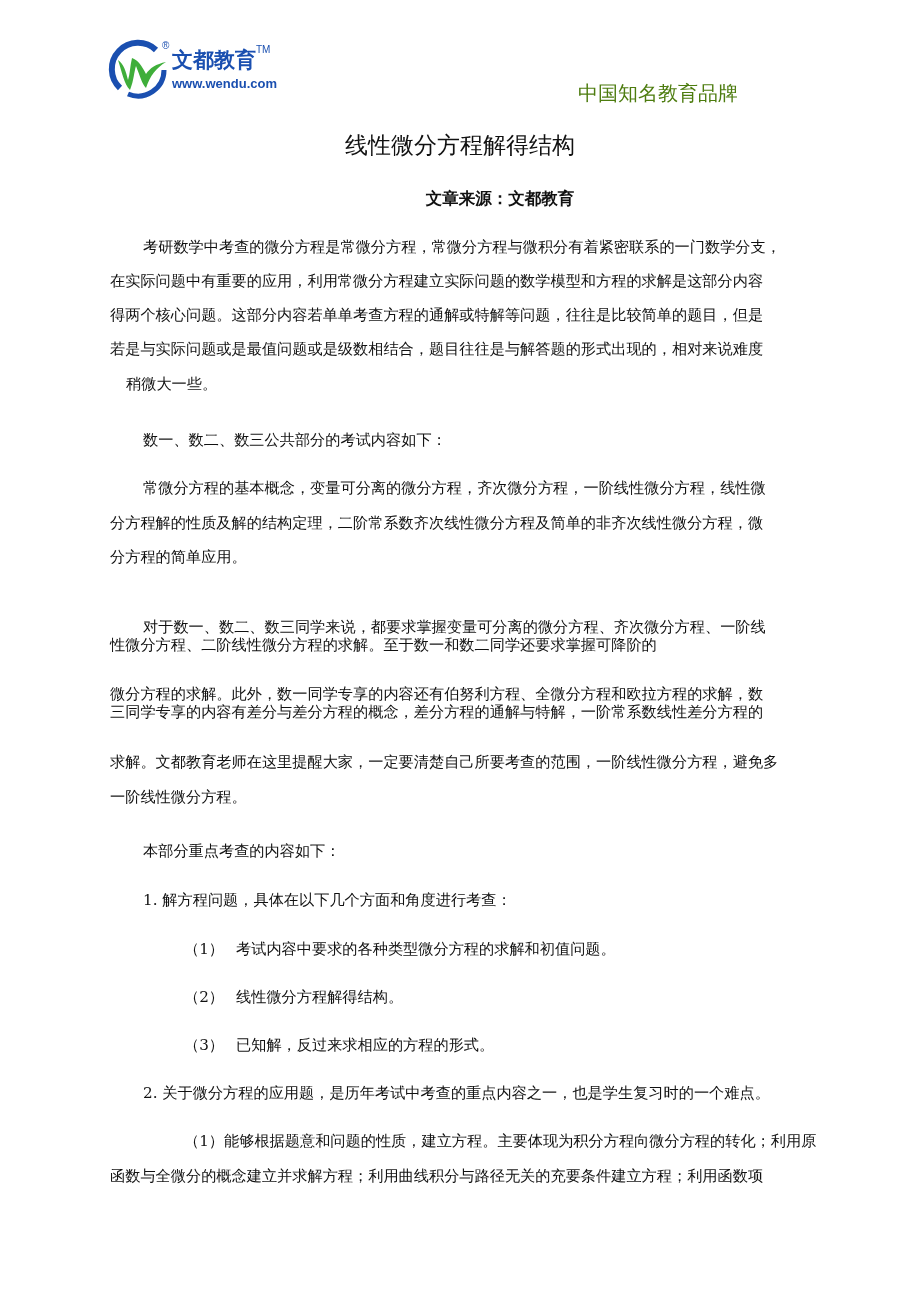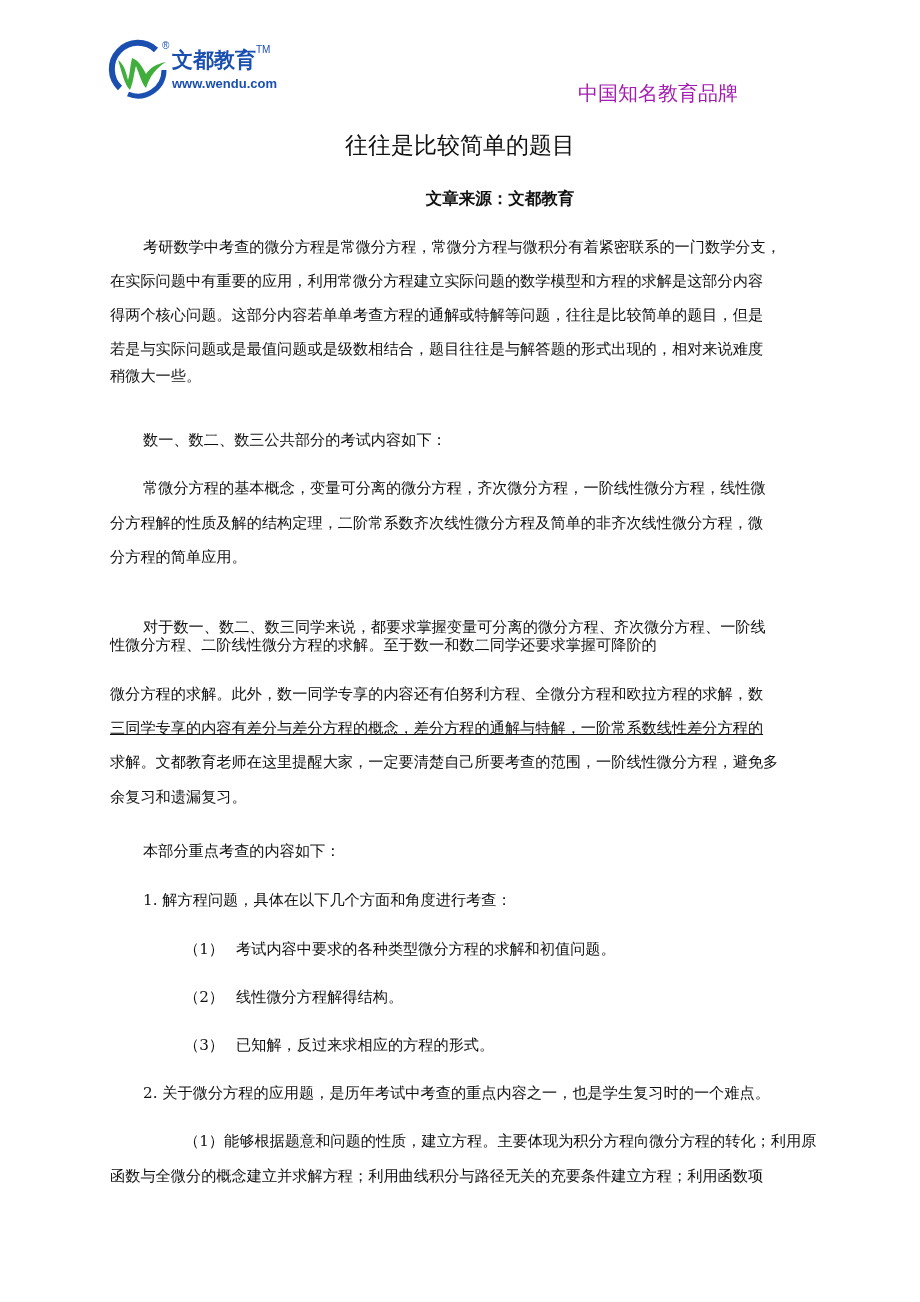--- a/index.html
+++ b/index.html
@@ -7,21 +7,21 @@
          font-family: "DejaVu Serif", "Liberation Serif", serif; color: #111; }
   .logo { position: absolute; left: 108px; top: 38px; width: 170px; height: 62px; }
   .logo svg { position: absolute; left: 0; top: 0; }
   .logo-cn { position: absolute; left: 64px; top: 8px; font-family: "DejaVu Sans", sans-serif;
              font-size: 21px; font-weight: bold; color: #1a4fb0; letter-spacing: 0px; white-space: nowrap; }
   .logo-tm { position: absolute; left: 148px; top: 6px; font-family: "Liberation Sans", sans-serif;
              font-size: 10px; color: #1a4fb0; }
   .logo-url { position: absolute; left: 64px; top: 38px; font-family: "Liberation Sans", sans-serif;
               font-size: 13px; font-weight: bold; color: #1a4fb0; white-space: nowrap; }
   .slogan { position: absolute; left: 578px; top: 80px; font-family: "DejaVu Sans", sans-serif;
-            font-size: 20px; color: #a21caf; white-space: nowrap; }
+            font-size: 20px; color: #4d7c0f; white-space: nowrap; }
   .title { position: absolute; left: 0; width: 920px; top: 130px; text-align: center;
            font-family: "DejaVu Sans", sans-serif; font-size: 23px; color: #111; }
   .source { position: absolute; left: 0; width: 920px; top: 188px; text-align: center;
             font-family: "DejaVu Sans", sans-serif; font-size: 16.5px; font-weight: bold; color: #111; padding-left: 40px; }
   .line { position: absolute; left: 110px; font-size: 15.2px; line-height: 20px; white-space: nowrap; color: #111; }
   .ind { left: 143px; }
   .li { left: 143px; }
   .sub { left: 148px; margin-left: 36px; }
   .sub .num { display: inline-block; width: 52px; }
 </style>
@@ -35,41 +35,41 @@
     <path d="M10 22 C14 34 16 46 22 52 C26 42 26 34 28 28 C32 38 34 46 38 50 C42 38 48 30 58 24 C48 26 42 30 38 36 C34 28 30 22 24 20 C22 28 22 36 20 42 C18 34 16 26 10 22 Z" fill="#3fae3a"></path>
   </svg>
   <span class="logo-tm" style="left:54px;top:2px;">®</span>
   <span class="logo-cn">文都教育</span>
   <span class="logo-tm">TM</span>
   <span class="logo-url">www.wendu.com</span>
 </div>
 
 <div class="slogan">中国知名教育品牌</div>
 
-<div class="title">往往是比较简单的题目</div>
+<div class="title">线性微分方程解得结构</div>
 <div class="source">文章来源：文都教育</div>
 
 <div class="line ind" style="top:237px;">考研数学中考查的微分方程是常微分方程，常微分方程与微积分有着紧密联系的一门数学分支，</div>
 <div class="line" style="top:271px;">在实际问题中有重要的应用，利用常微分方程建立实际问题的数学模型和方程的求解是这部分内容</div>
 <div class="line" style="top:305px;text-align:right;">得两个核心问题。这部分内容若单单考查方程的通解或特解等问题，往往是比较简单的题目，但是</div>
 <div class="line" style="top:339px;">若是与实际问题或是最值问题或是级数相结合，题目往往是与解答题的形式出现的，相对来说难度</div>
-<div class="line" style="top:366px;">稍微大一些。</div>
+<div class="line" style="top:374px;margin-left:16px;">稍微大一些。</div>
 
 <div class="line ind" style="top:430px;">数一、数二、数三公共部分的考试内容如下：</div>
 
 <div class="line ind" style="top:478px;">常微分方程的基本概念，变量可分离的微分方程，齐次微分方程，一阶线性微分方程，线性微</div>
 <div class="line" style="top:513px;">分方程解的性质及解的结构定理，二阶常系数齐次线性微分方程及简单的非齐次线性微分方程，微</div>
 <div class="line" style="top:547px;">分方程的简单应用。</div>
 
 <div class="line ind" style="top:601px;margin-top:16px;">对于数一、数二、数三同学来说，都要求掌握变量可分离的微分方程、齐次微分方程、一阶线</div>
 <div class="line" style="top:635px;">性微分方程、二阶线性微分方程的求解。至于数一和数二同学还要求掌握可降阶的</div>
 <div class="line" style="top:684px;">微分方程的求解。此外，数一同学专享的内容还有伯努利方程、全微分方程和欧拉方程的求解，数</div>
-<div class="line" style="top:718px;text-decoration:underline;">三同学专享的内容有差分与差分方程的概念，差分方程的通解与特解，一阶常系数线性差分方程的</div>
+<div class="line" style="top:702px;">三同学专享的内容有差分与差分方程的概念，差分方程的通解与特解，一阶常系数线性差分方程的</div>
 <div class="line" style="top:752px;">求解。文都教育老师在这里提醒大家，一定要清楚自己所要考查的范围，一阶线性微分方程，避免多</div>
-<div class="line" style="top:787px;">余复习和遗漏复习。</div>
+<div class="line" style="top:787px;">一阶线性微分方程。</div>
 
 <div class="line ind" style="top:841px;">本部分重点考查的内容如下：</div>
 
 <div class="line li" style="top:890px;">1.  解方程问题，具体在以下几个方面和角度进行考查：</div>
 
 <div class="line sub" style="top:939px;">
   <span class="num">（1）</span><span>考试内容中要求的各种类型微分方程的求解和初值问题。</span>
 </div>
 <div class="line sub" style="top:987px;">
   <span class="num">（2）</span><span>线性微分方程解得结构。</span>

